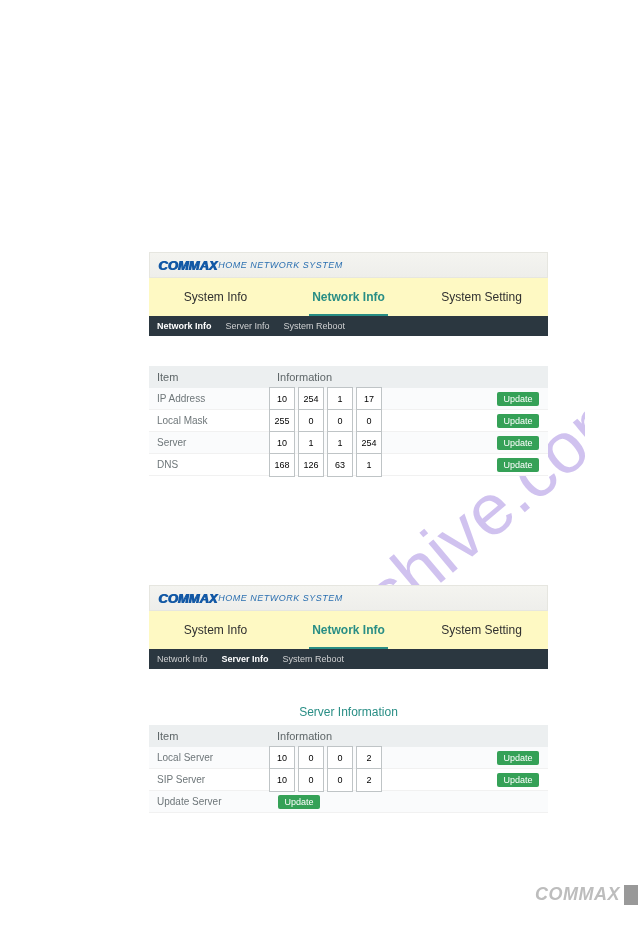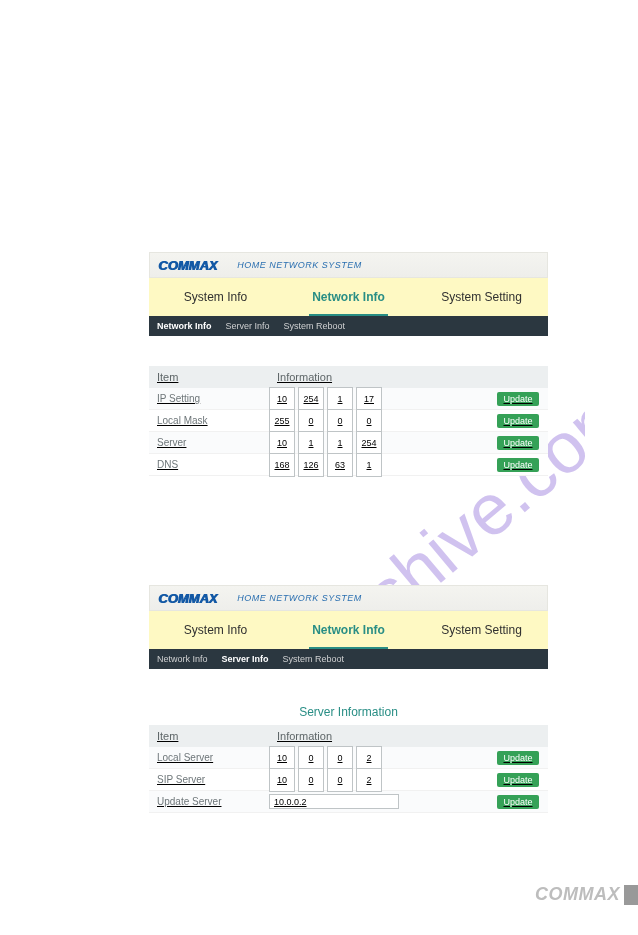--- a/index.html
+++ b/index.html
@@ -30,21 +30,21 @@
     .panel-2 { top: 585px; }
     .header {
       height: 26px;
       background: linear-gradient(#f4f4f0,#eeeeeb);
       border: 1px solid #e6e6e0;
       display: flex;
       align-items: center;
       padding: 0 8px;
     }
     .brand { font-weight: bold; font-style: italic; font-size: 13px; color: #1258a5; text-shadow: 1px 0 #1258a5; }
-    .brand-sub { font-size: 9px; font-style: italic; color: #2a6fb0; margin-left: 20px; letter-spacing: 0.5px; }
+    .brand-sub { font-size: 9px; font-style: italic; color: #2a6fb0; margin-left: 1px; letter-spacing: 0.5px; }
     .tabs {
       display: flex;
       background: #fef9c3;
       height: 38px;
       align-items: stretch;
     }
     .tab {
       flex: 1;
       display: flex;
       align-items: center;
@@ -82,21 +82,21 @@
     }
     .subnav-item.active { color: #fff; font-weight: bold; }
     .spacer { height: 30px; background: #fff; }
     .section-title {
       text-align: center;
       color: #298e85;
       font-size: 12px;
       padding: 6px 0;
       background: #fff;
     }
-    .table { width: 100%; background: #fff; text-decoration: underline; }
+    .table { width: 100%; background: #fff; }
     .thead {
       display: flex;
       background: #eceff0;
       height: 22px;
       align-items: center;
     }
     .th-item { width: 120px; padding-left: 8px; color: #5e6668; font-size: 11px; }
     .th-info { flex: 1; color: #5e6668; font-size: 11px; margin-left: 8px; }
     .trow {
       display: flex;
@@ -176,21 +176,21 @@
     <span class="subnav-item">Server Info</span>
     <span class="subnav-item">System Reboot</span>
   </div>
   <div class="spacer"></div>
   <div class="table">
     <div class="thead">
       <div class="th-item">Item</div>
       <div class="th-info">Information</div>
     </div>
     <div class="trow">
-      <div class="td-label">IP Setting</div>
+      <div class="td-label">IP Address</div>
       <div class="td-fields">
         <input class="ip-input" value="10" style="">
         <input class="ip-input" value="254" style="">
         <input class="ip-input" value="1" style="">
         <input class="ip-input" value="17" style="">
       </div>
       <div class="td-action">
           <button class="update-btn">Update</button>
         </div>
     </div>
@@ -274,23 +274,20 @@
         <input class="ip-input" value="0" style="">
         <input class="ip-input" value="0" style="">
         <input class="ip-input" value="2" style="">
       </div>
       <div class="td-action">
           <button class="update-btn">Update</button>
         </div>
     </div>
     <div class="trow">
       <div class="td-label">Update Server</div>
-      <div class="td-fields">
-        <input class="wide-input" value="10.0.0.2" style="">
-      </div>
       <div class="td-action">
           <button class="update-btn">Update</button>
         </div>
     </div>
   </div>
 </div>
 
 <div class="footer-brand">COMMAX</div>
 <div class="footer-bar"></div>
 

